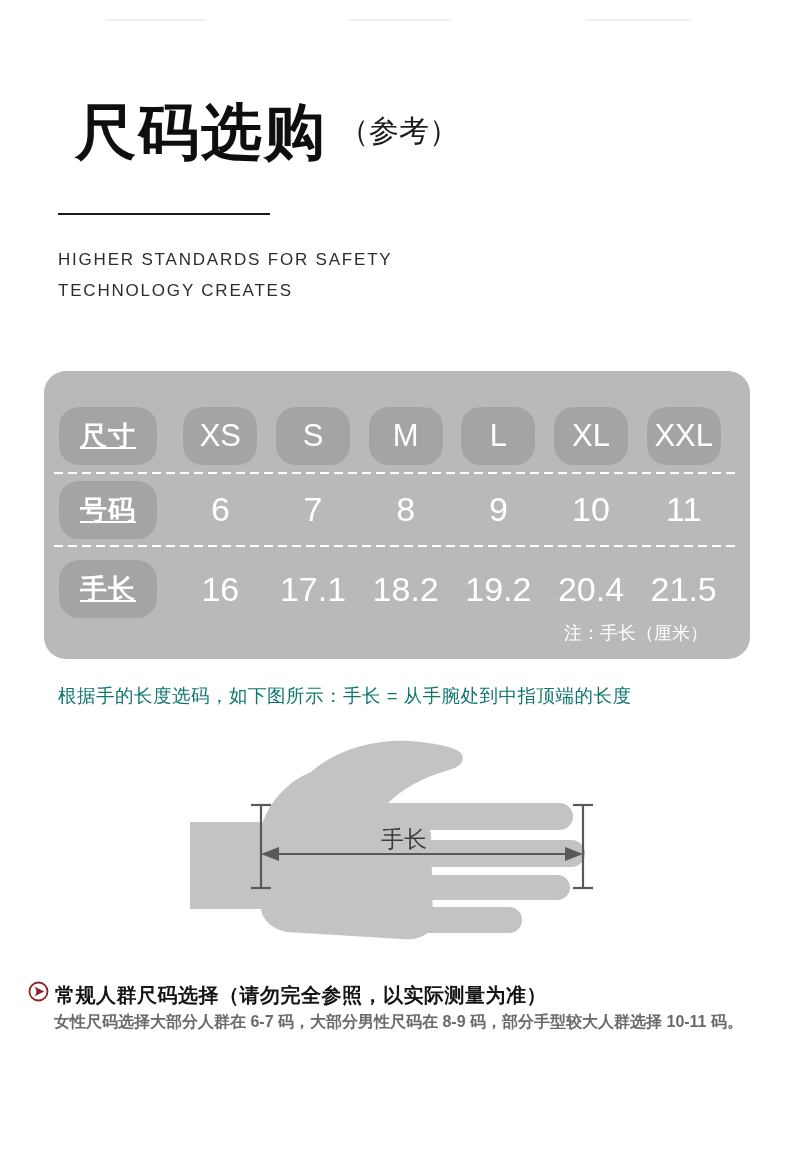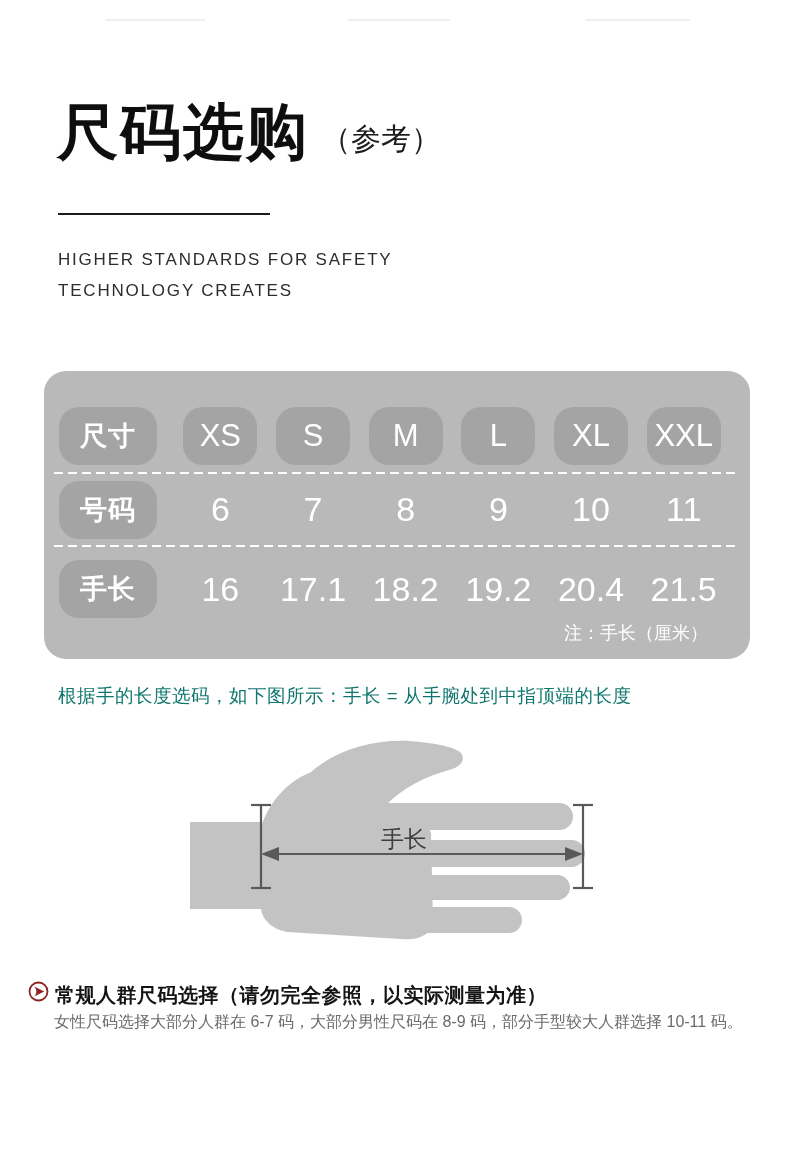--- a/index.html
+++ b/index.html
@@ -12,21 +12,21 @@
   }
   .page{position:absolute;inset:0;overflow:hidden;}
 
   
   .top-dash{position:absolute;top:19px;height:2px;background:#f0f0f0;}
   .td1{left:105px;width:100px;}
   .td2{left:348px;width:102px;}
   .td3{left:585px;width:105px;}
 
   
-  .hdr{position:absolute;left:57px;top:97px;display:flex;align-items:center;}
+  .hdr{position:absolute;left:75px;top:97px;display:flex;align-items:flex-start;}
   .hdr-title{
     font-size:61px;font-weight:800;color:#0e0e0e;letter-spacing:2px;line-height:1.15;
   }
   .hdr-ref{font-size:30px;font-weight:400;color:#1c1c1c;margin-left:12px;margin-top:14px;}
   .hdr-line{position:absolute;left:58px;top:213px;width:212px;height:2px;background:#1b1b1b;}
   .hdr-en{
     position:absolute;left:58px;top:244px;
     font-size:17px;line-height:31px;letter-spacing:1.8px;
     color:#2d2d2d;font-weight:500;
   }
@@ -34,21 +34,21 @@
   
   .size-table{
     position:absolute;left:44px;top:371px;width:706px;
     background:#b9b9b9;border-radius:22px;
     color:#ffffff;padding-bottom:8px;
   }
   .trow{display:flex;align-items:center;padding-right:20px;}
   .trow-sizes{height:94px;align-items:flex-end;padding-bottom:7px;box-sizing:content-box;}
   .trow-codes{height:71px;text-align:right;}
   .trow-lengths{height:72px;padding-top:6px;}
-  .label-cell{width:130px;flex:0 0 130px;display:flex;}
+  .label-cell{width:130px;flex:0 0 130px;display:flex;text-decoration:underline;}
   .label-pill{
     margin-left:15px;width:98px;height:58px;border-radius:20px;
     background:#a4a4a4;display:flex;align-items:center;justify-content:center;
     font-size:27px;font-weight:600;letter-spacing:1px;
   }
   .dcell{flex:1;display:flex;align-items:center;justify-content:center;}
   .size-pill{
     min-width:64px;height:58px;padding:0 5px;border-radius:20px;
     background:#a4a4a4;display:flex;align-items:center;justify-content:center;
     font-size:31px;font-weight:400;
@@ -73,21 +73,21 @@
   .figure{position:absolute;left:175px;top:735px;width:440px;height:220px;}
 
   
   .tips-icon{position:absolute;left:28px;top:981px;width:21px;height:21px;}
   .tips-heading{
     position:absolute;left:55px;top:982px;
     font-size:20px;font-weight:700;color:#141414;letter-spacing:.5px;
   }
   .tips-body{
     position:absolute;left:54px;top:1012px;width:700px;
-    font-size:16px;color:#6a6a6a;font-weight:400;
+    font-size:16px;color:#6a6a6a;font-weight:700;
   }
 </style>
 </head>
 <body>
 
 <div class="page">
 
   <div class="top-dash td1"></div>
   <div class="top-dash td2"></div>
   <div class="top-dash td3"></div>

